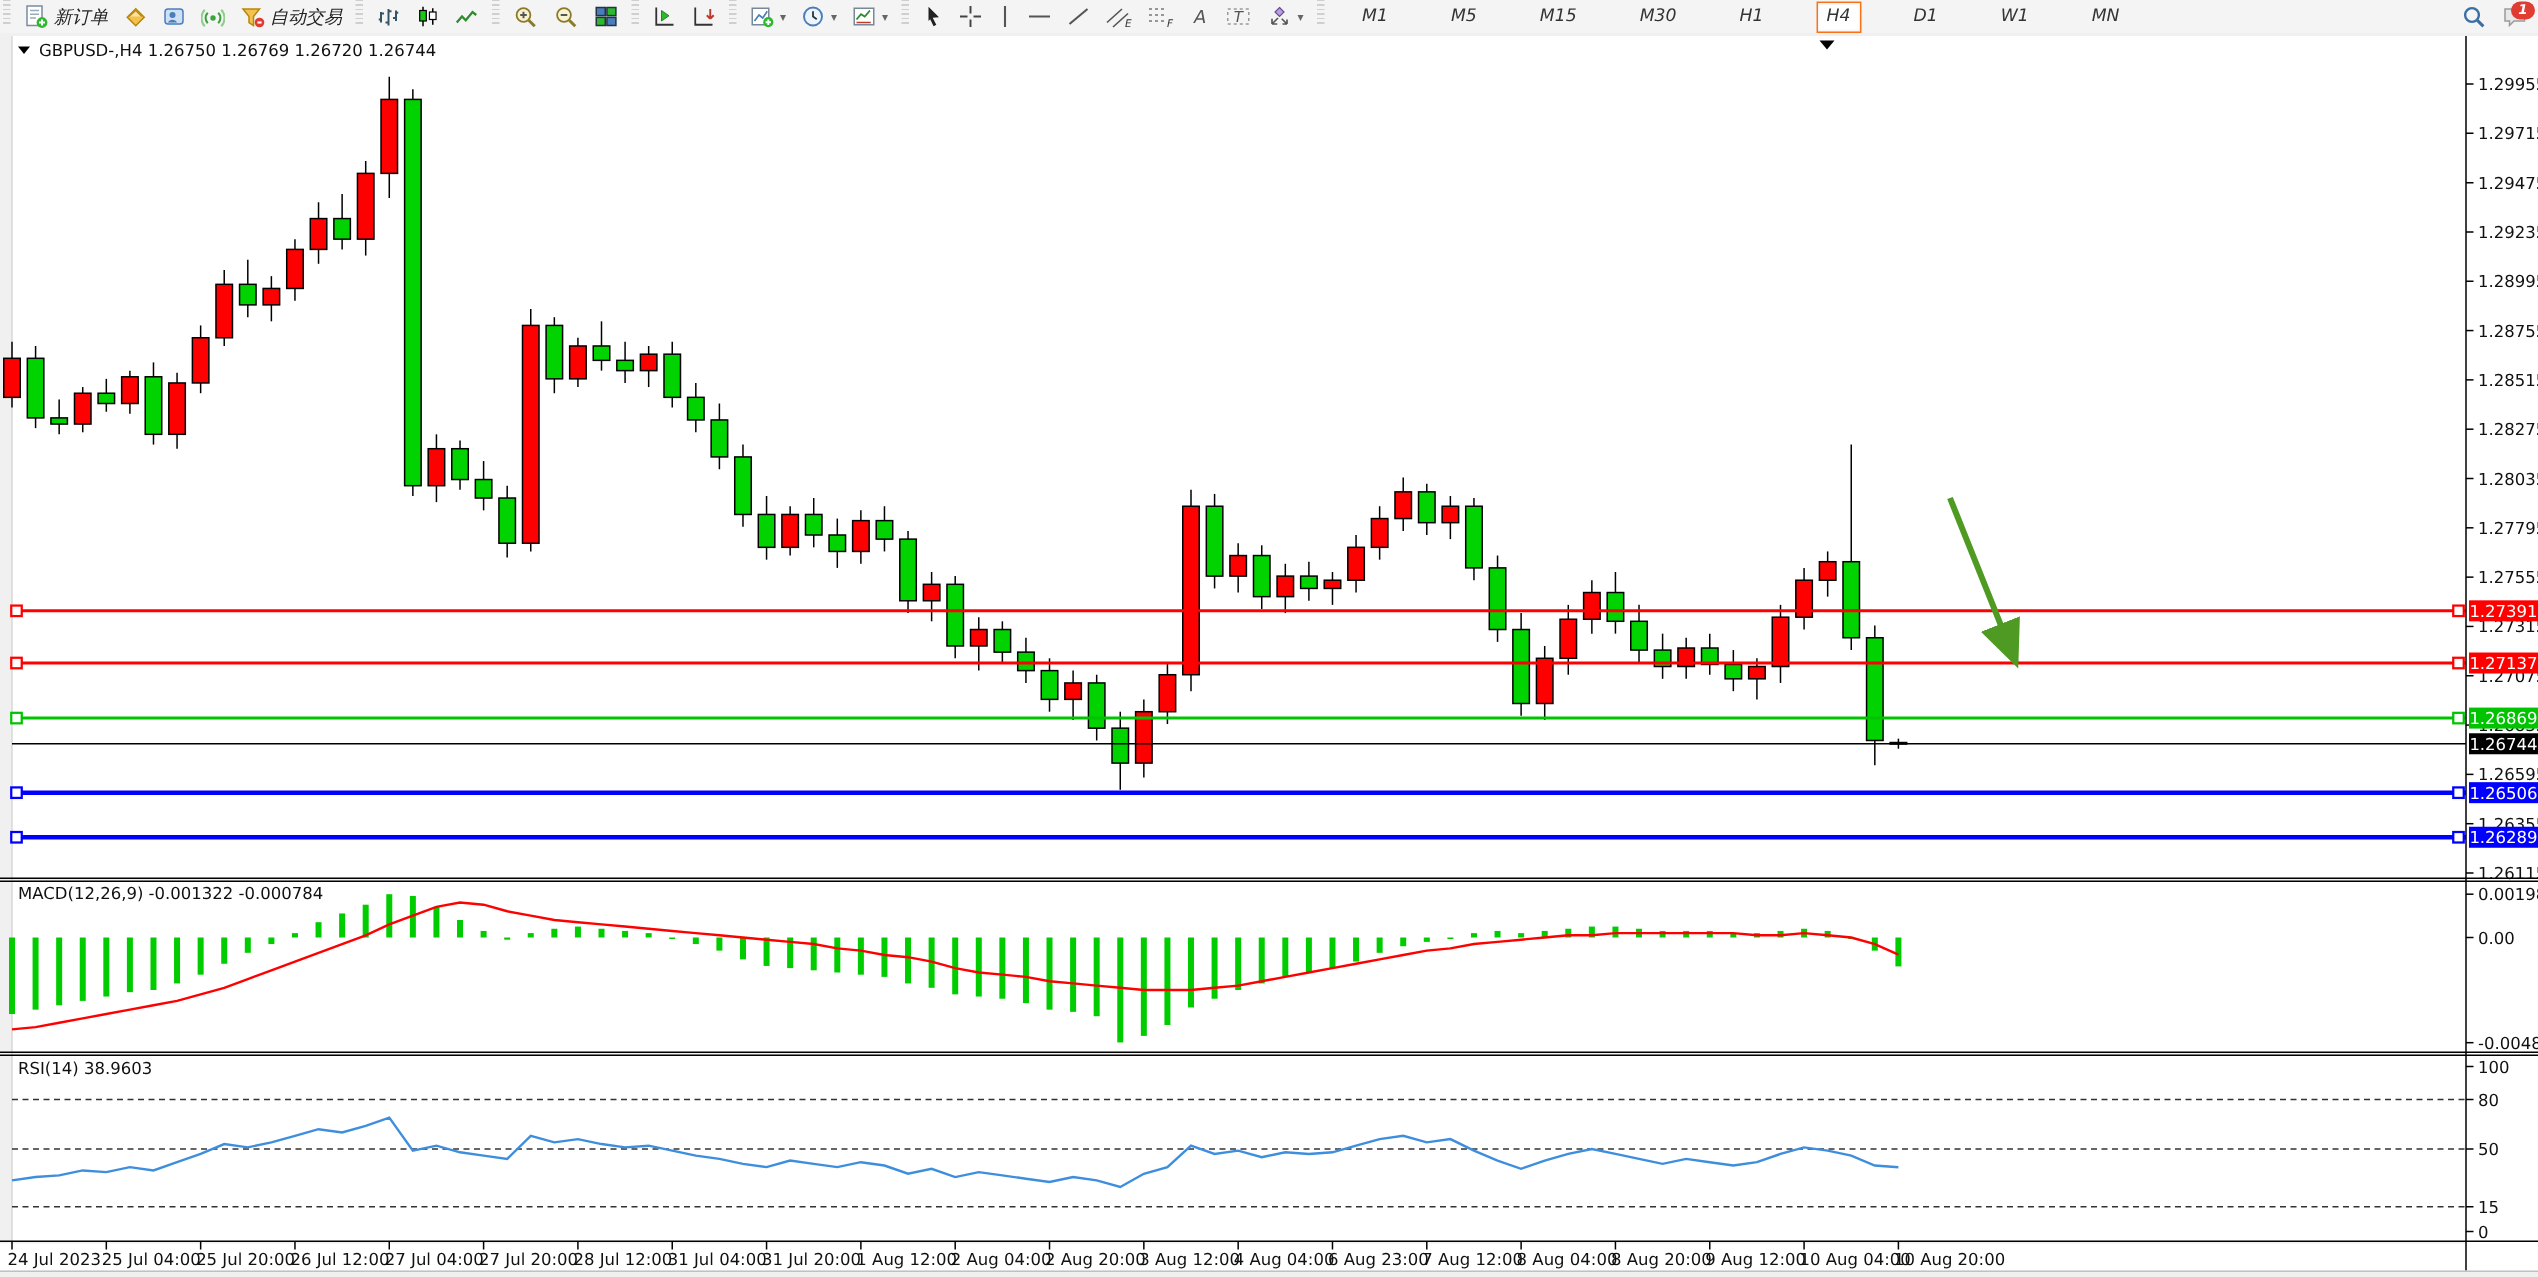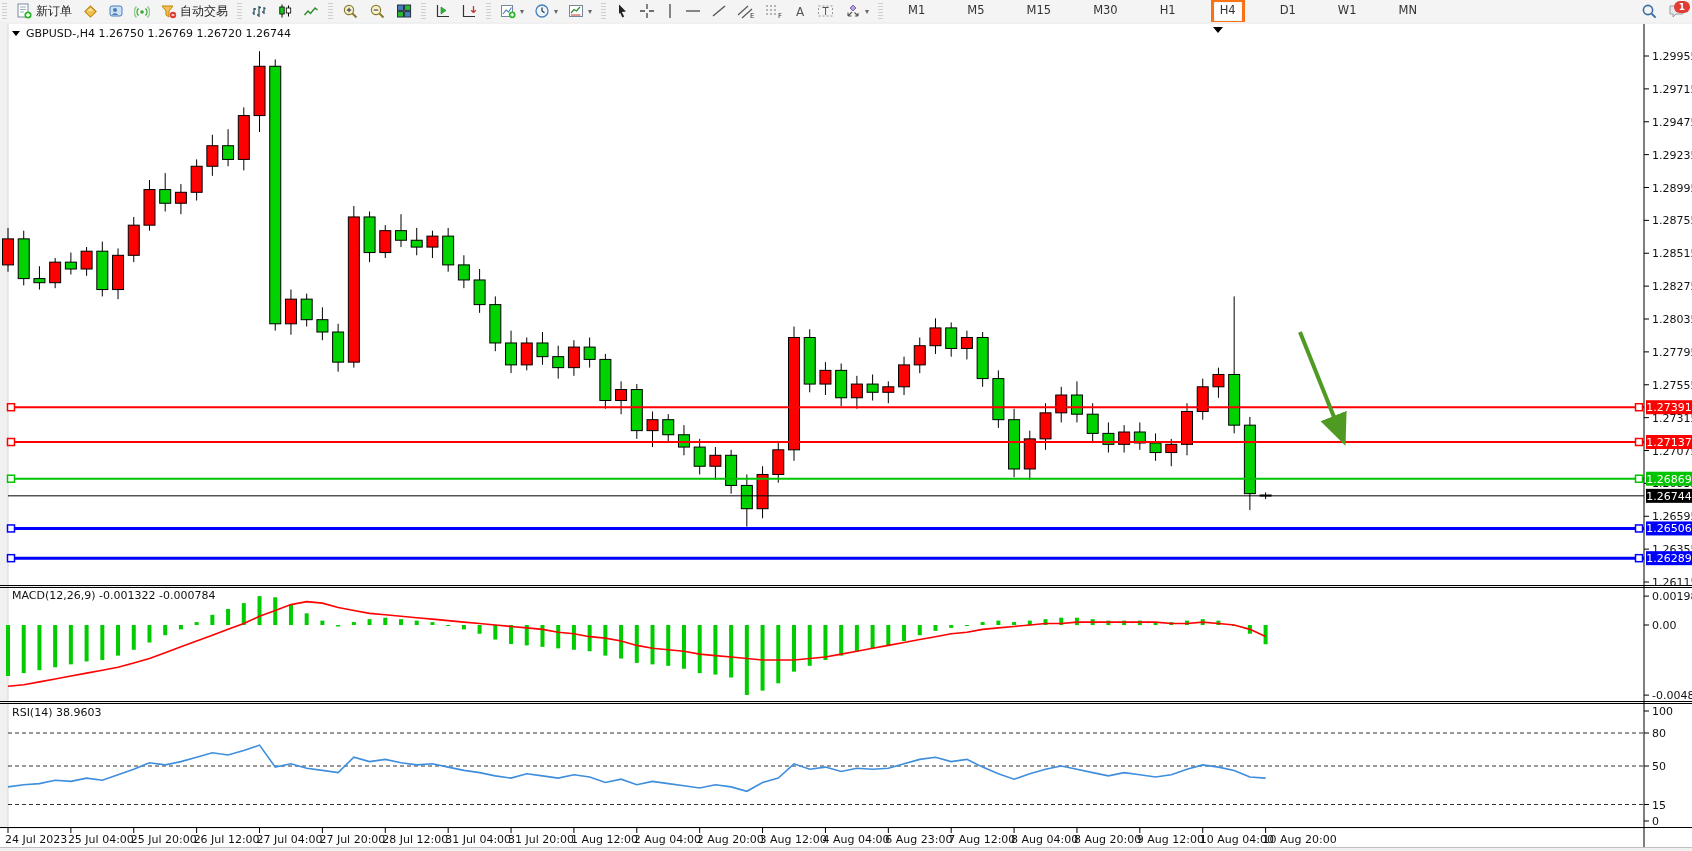--- a/index.html
+++ b/index.html
@@ -1,26 +1,26 @@
 <!DOCTYPE html>
 <html><head>
 <meta charset="utf-8">
 <style>
   html,body{margin:0;padding:0;background:#f0f0f0;font-family:"DejaVu Sans","Liberation Sans",sans-serif;}
   .stage{position:relative;width:1692px;height:851px;background:#f0f0f0;overflow:hidden;}
   
   .toolbar{position:absolute;top:0;left:0;width:1692px;height:22px;background:#f4f4f4;
-           border-bottom:1px solid #9a9a9a;display:flex;align-items:center;font-size:12px;color:#222;}
+           border-bottom:1px solid #9a9a9a;display:flex;font-size:12px;color:#222;font-style:italic;}
   .tgroup{display:flex;align-items:center;height:22px;padding:0 2px;}
   .grip{width:5px;height:16px;margin:0 2px;background:repeating-linear-gradient(to bottom,#cfcfcf 0 1px,transparent 1px 3px);}
   .tbtn{display:flex;align-items:center;gap:3px;padding:1px 4px;border:1px solid transparent;border-radius:2px;height:18px;box-sizing:border-box;}
   .tbtn svg{display:block;}
   .caret{font-size:8px;color:#666;margin-left:1px;}
   .tf{padding:1px 6px;height:17px;line-height:15px;font-size:11.5px;color:#333;border:1px solid transparent;margin:0 14px;}
-  .tf.active{background:#fff;border:3px solid #f97316;box-shadow:inset 0 0 2px #ddd;}
+  .tf.active{background:#fff;border:1px solid #f97316;box-shadow:inset 0 0 2px #ddd;}
   .tright{position:absolute;right:6px;top:0;height:22px;display:flex;align-items:center;gap:10px;}
   .bubble{position:relative;width:18px;height:16px;}
   .badge{position:absolute;right:-4px;top:-2px;min-width:12px;height:12px;border-radius:7px;background:#e03c31;color:#fff;
          font-size:9px;line-height:12px;text-align:center;padding:0 2px;font-weight:bold;}
   
   #chartsvg{position:absolute;left:0;top:22px;}
   svg text{font-family:"DejaVu Sans","Liberation Sans",sans-serif;}
 </style>
 </head>
 <body>

